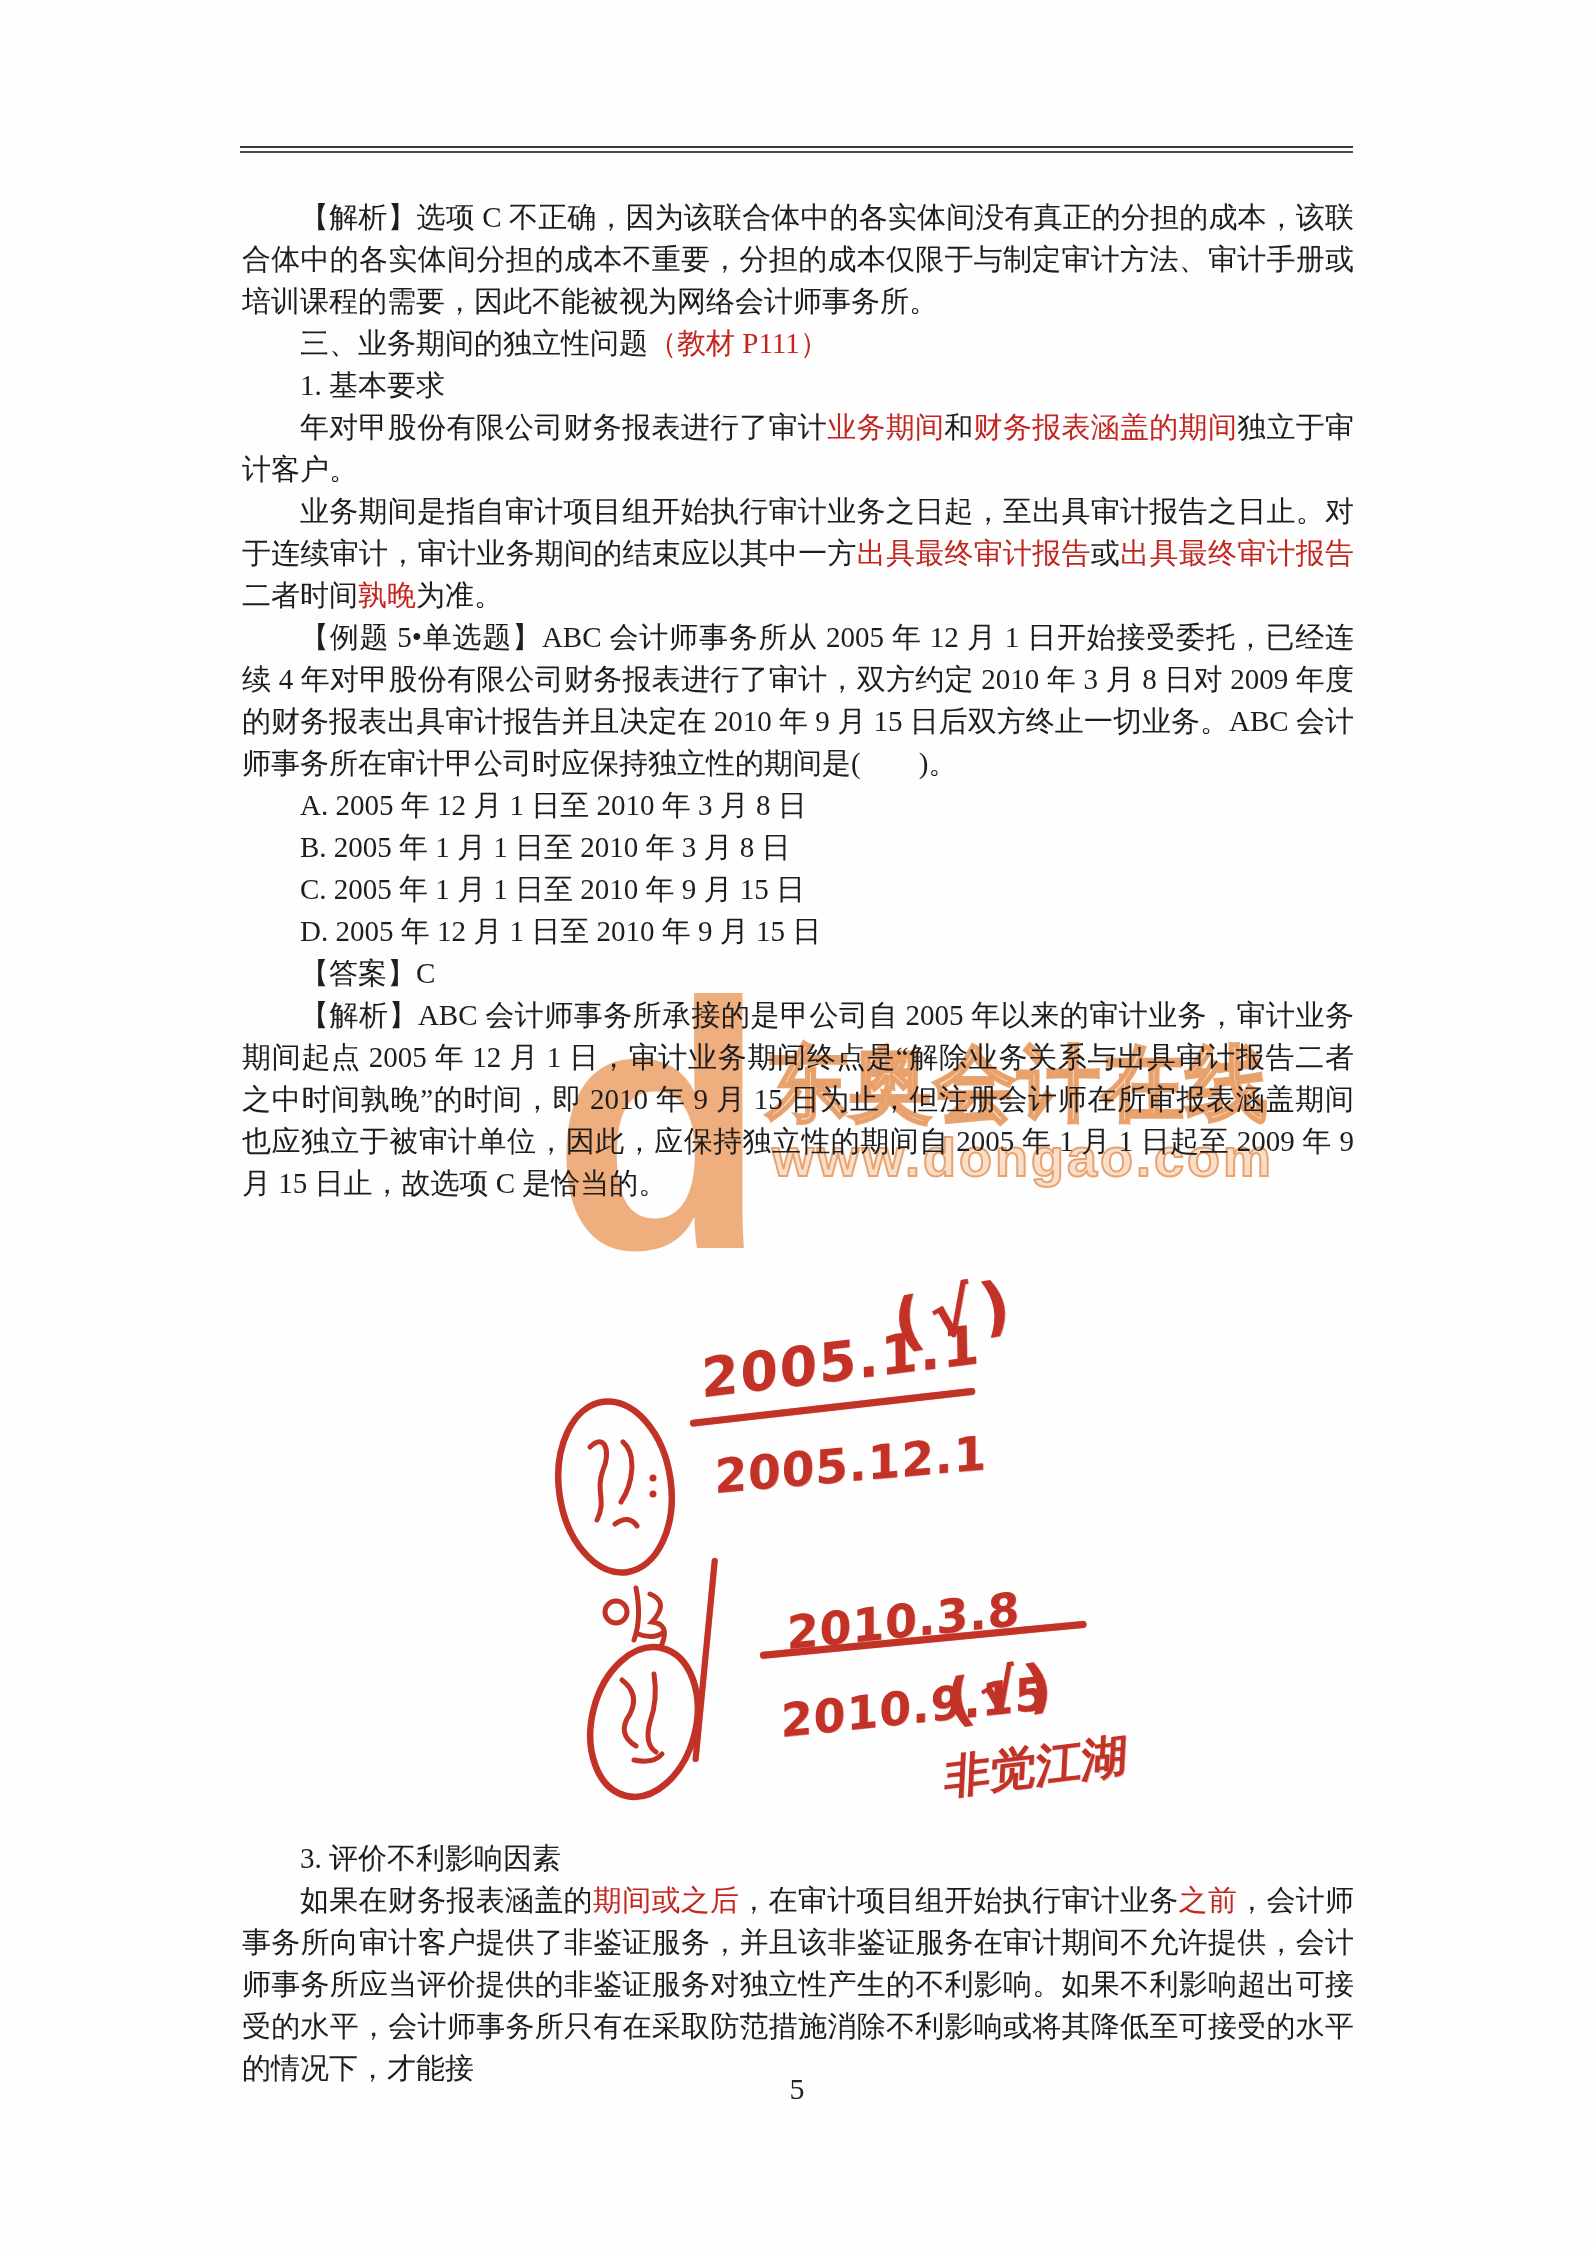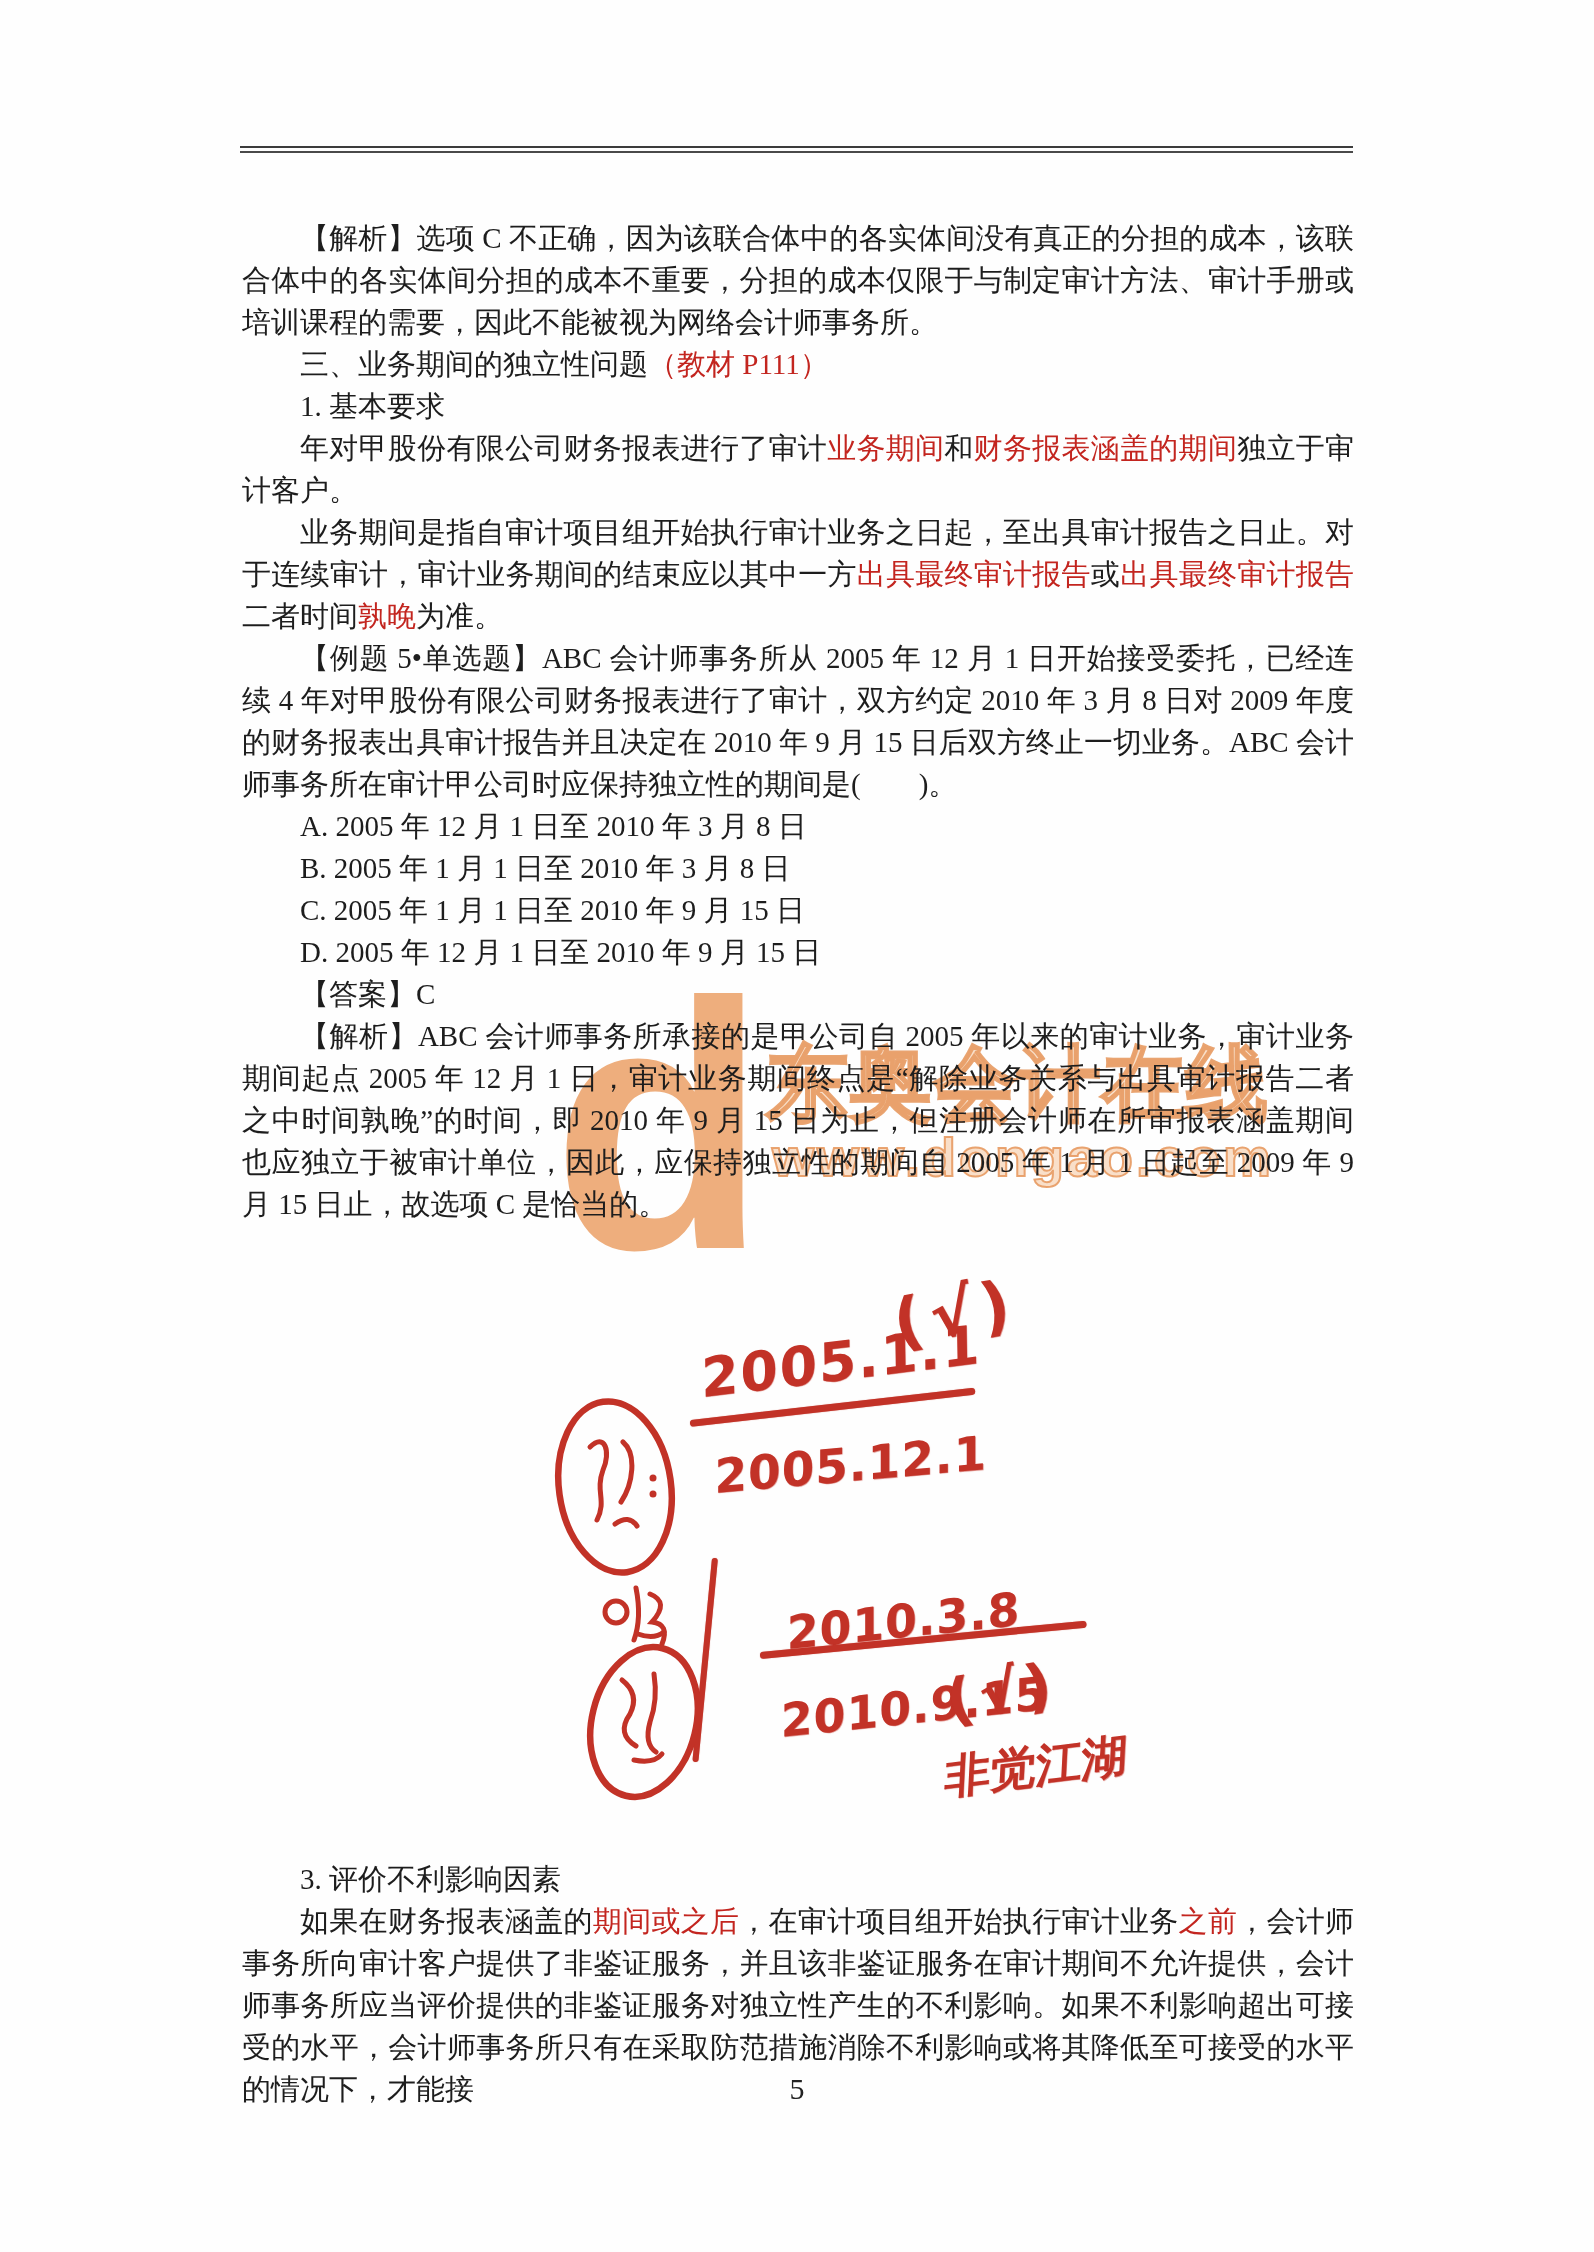--- a/index.html
+++ b/index.html
@@ -8,21 +8,21 @@
     font-family:"Liberation Serif", serif;overflow:hidden;
   }
   
   .top-rule{
     position:absolute;left:240px;top:146px;width:1113px;height:3px;
     border-top:2px solid #3c3c3c;border-bottom:2px solid #4a4a4a;
   }
   
   .text-block{
     position:absolute;left:242px;width:1112px;color:#1d1d1d;
-    font-size:29px;line-height:42px;text-align:justify;z-index:2;margin-top:21px;
+    font-size:29px;line-height:42px;text-align:justify;z-index:2;
   }
   #main-text{top:196px;}
   #bottom-text{top:1837px;}
   .text-block p{margin:0;}
   .ind{text-indent:58px;}
   .pad{padding-left:58px;}
   .red{color:#c3251f;}
   .bold{font-weight:normal;}
   
   .wm{position:absolute;z-index:1;font-family:"Liberation Sans",sans-serif;font-weight:bold;pointer-events:none;}

